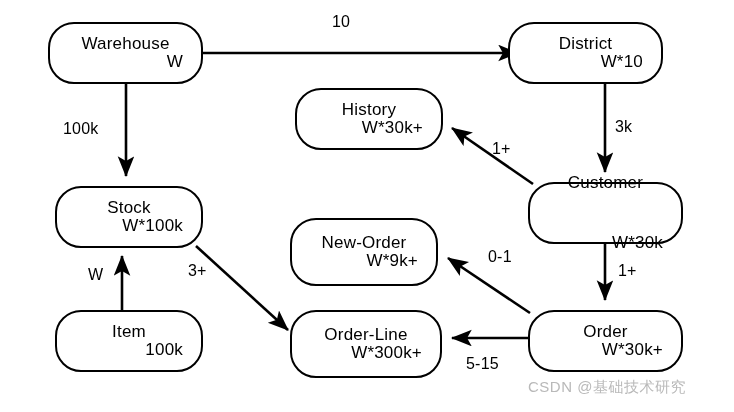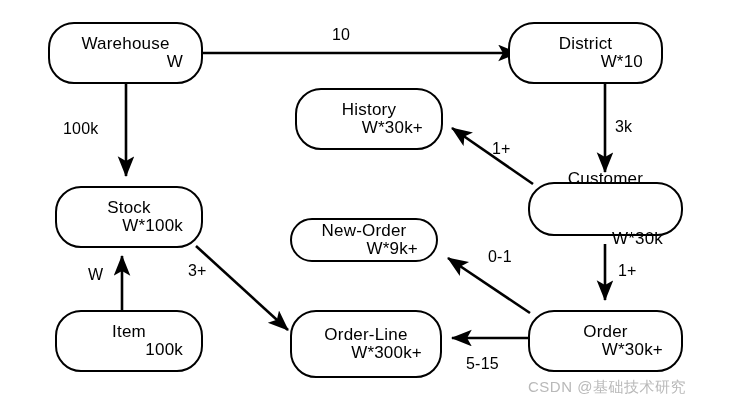--- a/index.html
+++ b/index.html
@@ -112,46 +112,46 @@
   <div class="node" style="left:295px;top:88px;width:148px;height:62px;justify-content:center;">
     <div class="n-name">History</div>
     <div class="n-count">W*30k+</div>
   </div>
 
   <div class="node" style="left:55px;top:186px;width:148px;height:62px;">
     <div class="n-name">Stock</div>
     <div class="n-count">W*100k</div>
   </div>
 
-  <div class="node" style="left:528px;top:182px;width:155px;height:54px;gap:41px;">
+  <div class="node" style="left:528px;top:182px;width:155px;height:62px;gap:41px;">
     <div class="n-name">Customer</div>
     <div class="n-count">W*30k</div>
   </div>
 
-  <div class="node" style="left:290px;top:218px;width:148px;height:44px;">
+  <div class="node" style="left:290px;top:218px;width:148px;height:68px;">
     <div class="n-name">New-Order</div>
     <div class="n-count">W*9k+</div>
   </div>
 
   <div class="node" style="left:55px;top:310px;width:148px;height:62px;">
     <div class="n-name">Item</div>
     <div class="n-count">100k</div>
   </div>
 
   <div class="node" style="left:290px;top:310px;width:152px;height:68px;">
     <div class="n-name">Order-Line</div>
     <div class="n-count">W*300k+</div>
   </div>
 
   <div class="node" style="left:528px;top:310px;width:155px;height:62px;">
     <div class="n-name">Order</div>
     <div class="n-count">W*30k+</div>
   </div>
 
-  <div class="edge-label" style="left:332px;top:26px;">10</div>
+  <div class="edge-label" style="left:332px;top:13px;">10</div>
   <div class="edge-label" style="left:63px;top:120px;">100k</div>
   <div class="edge-label" style="left:615px;top:118px;">3k</div>
   <div class="edge-label" style="left:492px;top:140px;">1+</div>
   <div class="edge-label" style="left:618px;top:262px;">1+</div>
   <div class="edge-label" style="left:488px;top:248px;text-align:right;">0-1</div>
   <div class="edge-label" style="left:466px;top:355px;">5-15</div>
   <div class="edge-label" style="left:188px;top:262px;">3+</div>
   <div class="edge-label" style="left:88px;top:266px;">W</div>
 
   <div class="watermark" style="left:528px;top:378px;">CSDN @基础技术研究</div>

